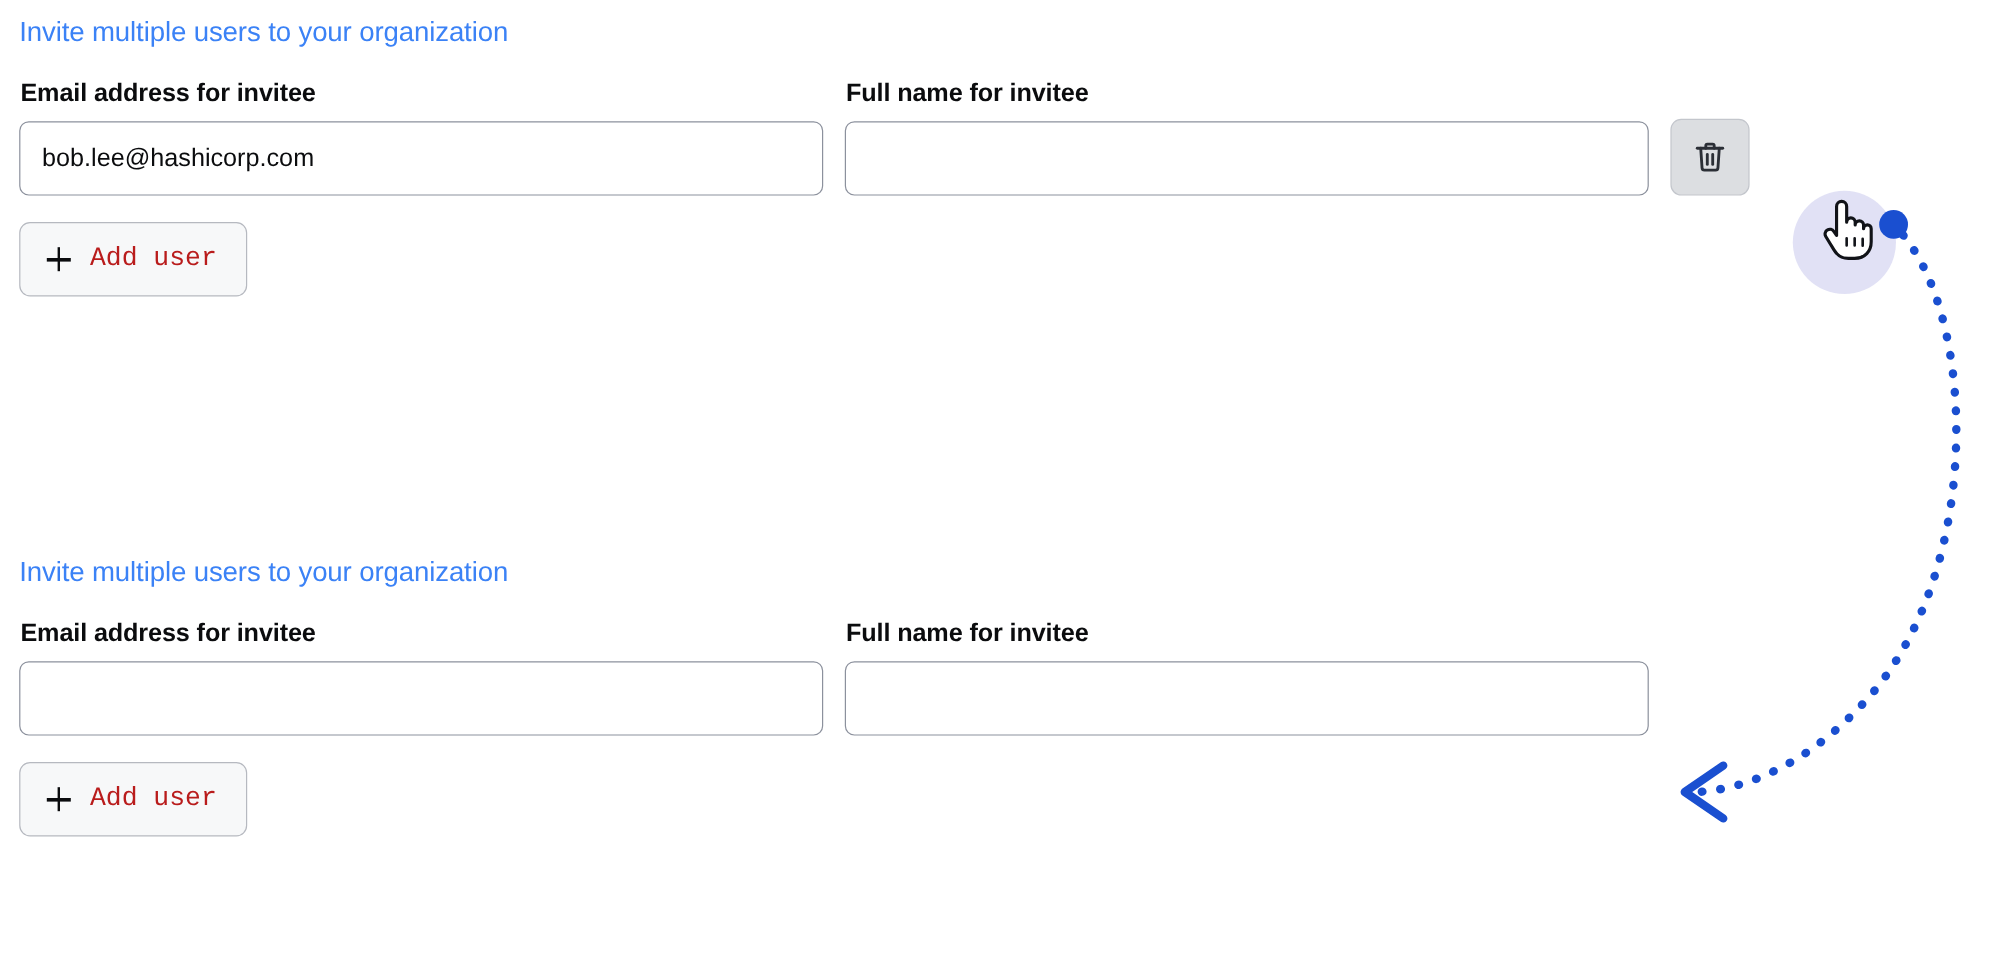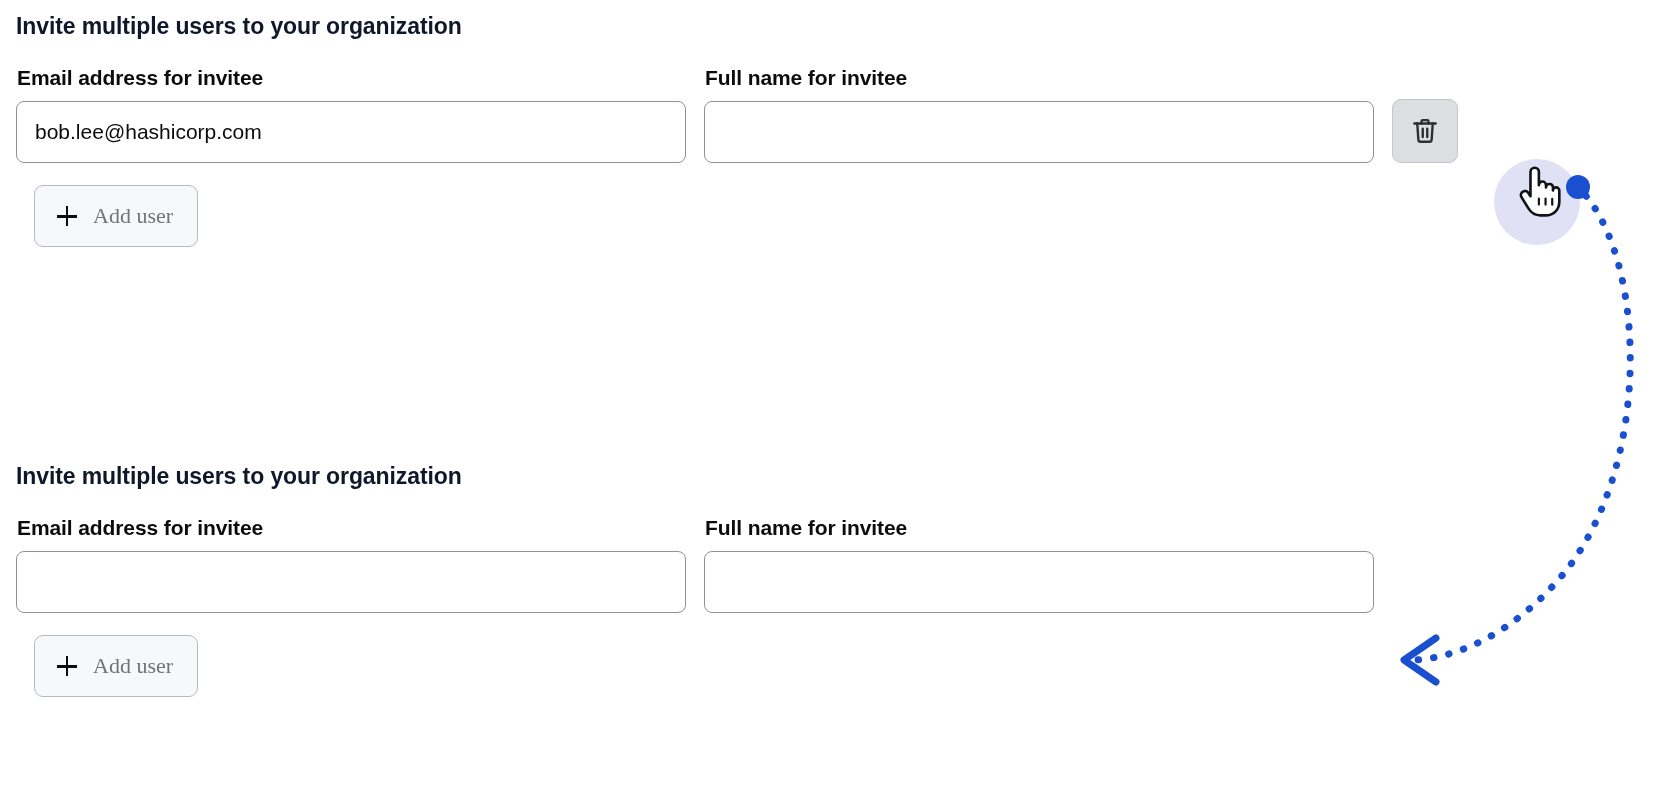--- a/index.html
+++ b/index.html
@@ -22,22 +22,22 @@
   .invite-section {
     position: absolute;
     left: 16px;
     width: 1560px;
   }
   #section-top    { top: 14px; }
   #section-bottom { top: 464px; }
 
   .section-heading {
     font-size: 23px;
-    font-weight: 700;
-    color: #0f172a;
+    font-weight: 400;
+    color: #3b82f6;
     letter-spacing: -0.1px;
     margin: 0 0 27px 0;
     line-height: 1.1;
   }
 
   .fields-row {
     position: relative;
     display: flex;
     align-items: flex-end;
   }
@@ -93,26 +93,25 @@
   .add-user-btn {
     display: inline-flex;
     align-items: center;
     gap: 16px;
     height: 62px;
     margin-top: 22px;
     padding: 0 24px 0 22px;
     background: #f7f8f9;
     border: 1.5px solid #b6b9c0;
     border-radius: 9px;
-    font-family: Liberation Serif, serif;
+    font-family: Liberation Mono, monospace;
     font-size: 22px;
-    color: #737373;
+    color: #b91c1c;
     cursor: pointer;
     line-height: 1;
-    margin-left: 18px;
   }
   .plus-icon {
     display: inline-block;
     width: 20px;
     height: 20px;
     position: relative;
   }
   .plus-icon::before, .plus-icon::after {
     content: "";
     position: absolute;

